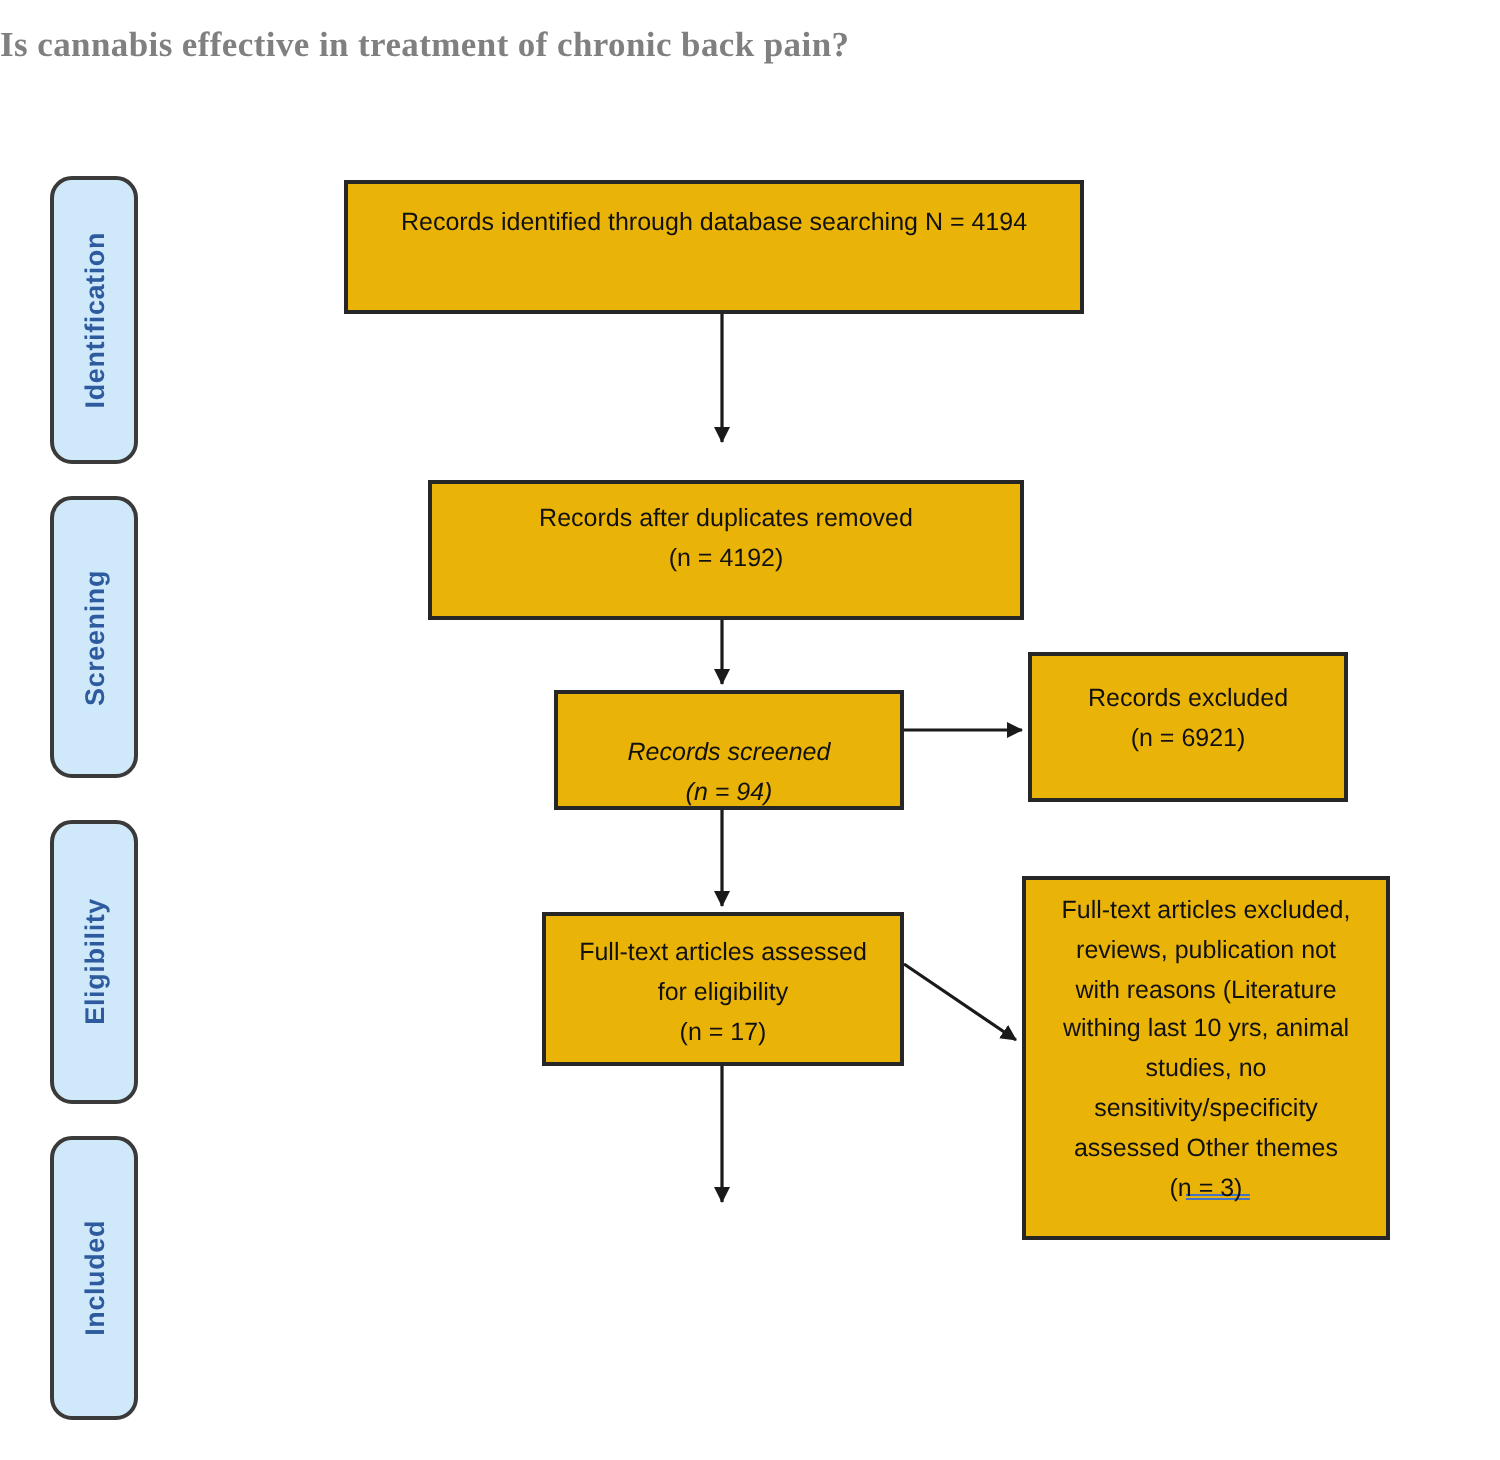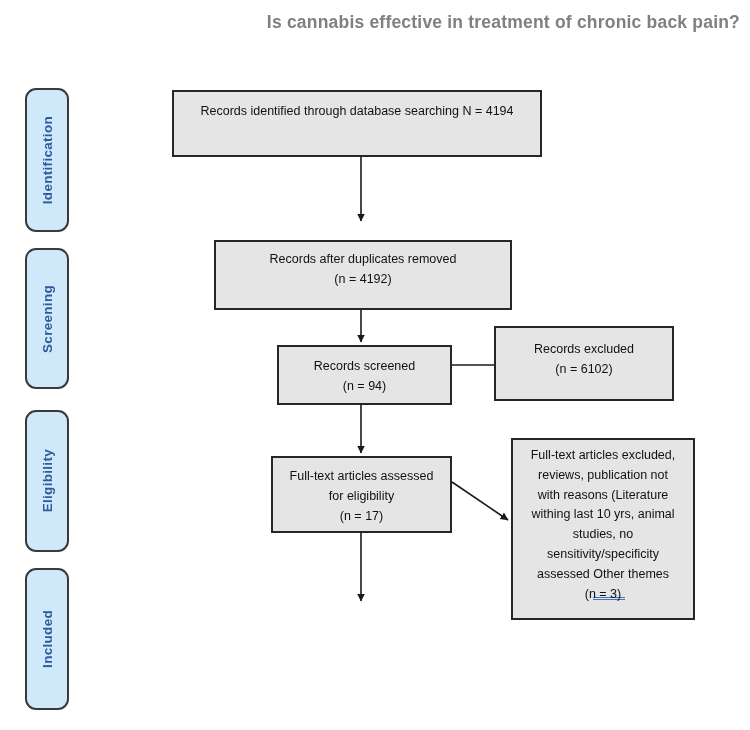--- a/index.html
+++ b/index.html
@@ -12,25 +12,26 @@
     height: 730px;
     background: #ffffff;
     overflow: hidden;
   }
 
   .title {
     position: absolute;
     top: 12px;
     left: 0;
     width: 740px;
-    text-align: right;
+    text-align: left;
     font-size: 17.5px;
     font-weight: bold;
     color: #808080;
     letter-spacing: 0.2px;
+    font-family: Liberation Serif, serif;
   }
 
   
   .stage {
     position: absolute;
     left: 25px;
     width: 44px;
     background: #cfe9fb;
     border: 2px solid #3a3a3a;
     border-radius: 11px;
@@ -48,37 +49,37 @@
     font-size: 13.5px;
     font-weight: bold;
     color: #2e5b9e;
     letter-spacing: 0.3px;
     white-space: nowrap;
   }
 
   
   .box {
     position: absolute;
-    background: #e5e5e5;
+    background: #eab308;
     border: 2px solid #262626;
     display: flex;
     flex-direction: column;
     align-items: center;
     justify-content: flex-start;
     font-size: 12.5px;
     color: #111111;
     text-align: center;
     line-height: 20px;
   }
   .box .line { white-space: nowrap; }
 
   .box-records-identified { left: 172px; top: 90px;  width: 370px; height: 67px; padding-top: 9px; }
   .box-duplicates-removed { left: 214px; top: 240px; width: 298px; height: 70px; padding-top: 7px; }
-  .box-records-screened   { left: 277px; top: 345px; width: 175px; height: 60px; padding-top: 9px; }
-  .box-records-excluded   { left: 494px; top: 326px; width: 180px; height: 75px; padding-top: 11px; text-align: center; }
+  .box-records-screened   { left: 277px; top: 345px; width: 175px; height: 60px; padding-top: 19px; font-style: italic; }
+  .box-records-excluded   { left: 514px; top: 326px; width: 160px; height: 75px; padding-top: 11px; text-align: center; }
   .box-fulltext-assessed  { left: 271px; top: 456px; width: 181px; height: 77px; padding-top: 8px; }
   .box-fulltext-excluded  { left: 511px; top: 438px; width: 184px; height: 182px; padding-top: 6px; line-height: 19.8px; text-align: right; }
   .box-studies-included   { left: 271px; top: 604px; width: 181px; height: 79px; padding-top: 10px; }
 
   .underline-grammar {
     border-bottom: 3px double #4472c4;
     padding-bottom: 16px;
   }
 
   .arrows {
@@ -131,21 +132,21 @@
     <div class="line">(n = 4192)</div>
   </div>
 
   <div class="box box-records-screened">
     <div class="line">Records screened</div>
     <div class="line">(n = 94)</div>
   </div>
 
   <div class="box box-records-excluded">
     <div class="line">Records excluded</div>
-    <div class="line">(n = 6102)</div>
+    <div class="line">(n = 6921)</div>
   </div>
 
   <div class="box box-fulltext-assessed">
     <div class="line">Full-text articles assessed</div>
     <div class="line">for eligibility</div>
     <div class="line">(n = 17)</div>
   </div>
 
   <div class="box box-fulltext-excluded">
     <div class="line">Full-text articles excluded,</div>

